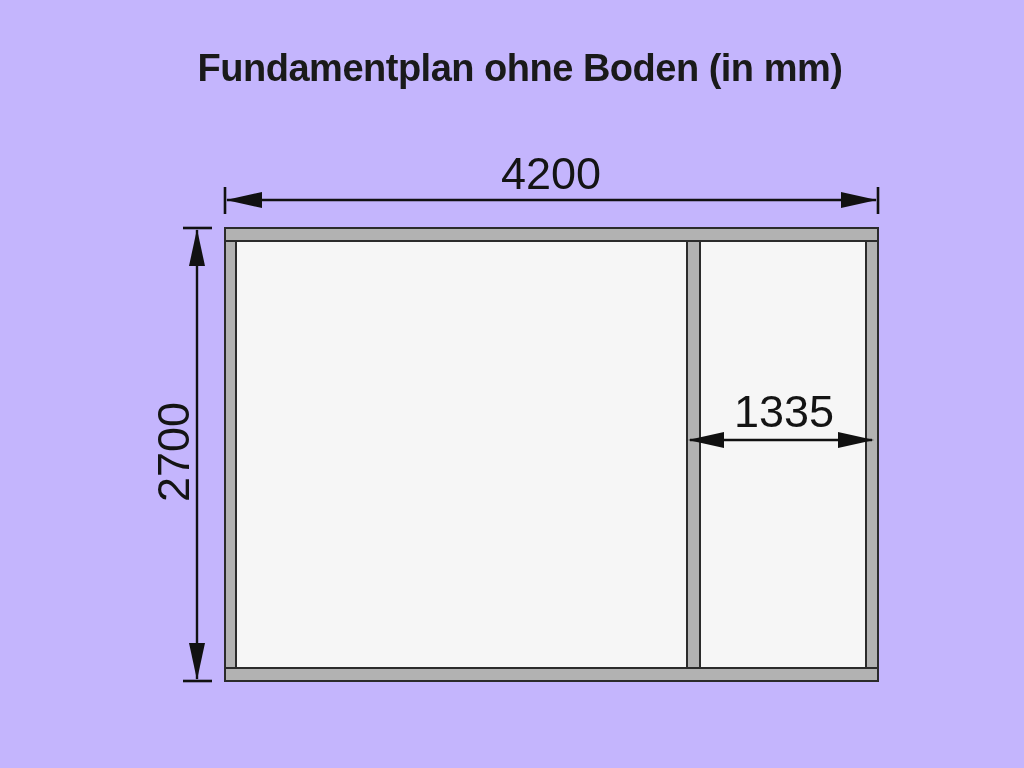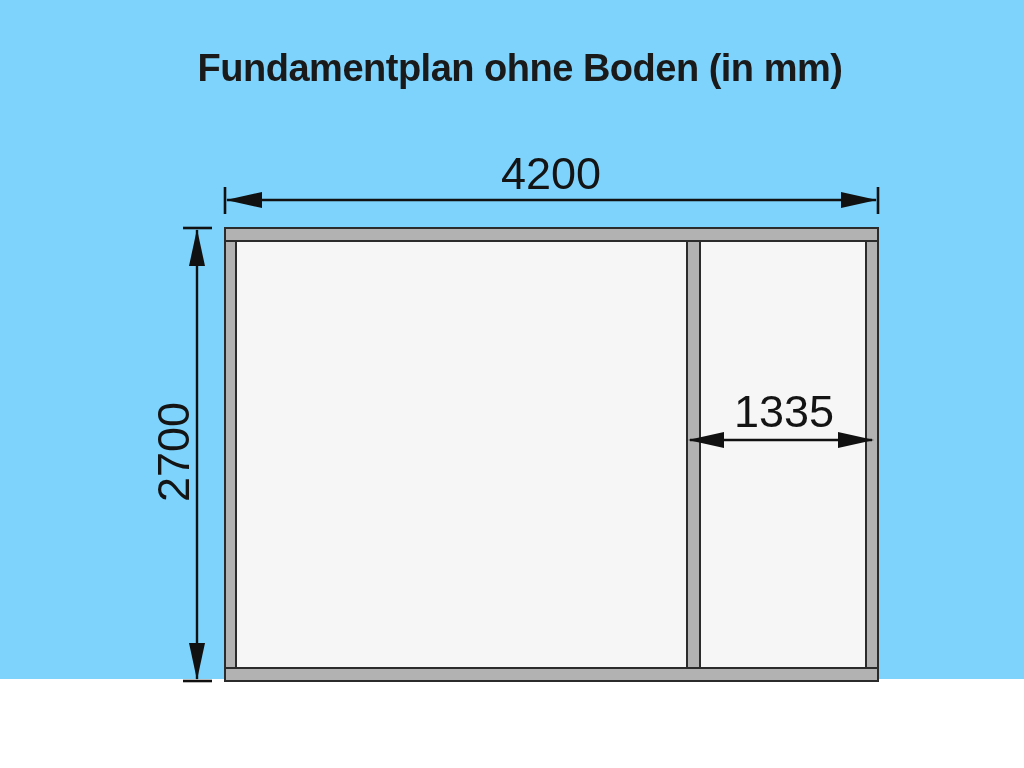--- a/index.html
+++ b/index.html
@@ -7,22 +7,22 @@
     padding: 0;
     background: #ffffff;
     width: 1024px;
     height: 768px;
     overflow: hidden;
     font-family: "Liberation Sans", sans-serif;
   }
   .stage {
     position: relative;
     width: 1024px;
-    height: 679px;
-    background: #7dd3fc;
+    height: 768px;
+    background: #c4b5fd;
   }
   svg { display: block; }
   .title-text {
     font-family: "Liberation Sans", sans-serif;
     font-weight: bold;
     font-size: 38px;
     letter-spacing: -0.5px;
     fill: #1a1a1a;
   }
   .dim-text {

